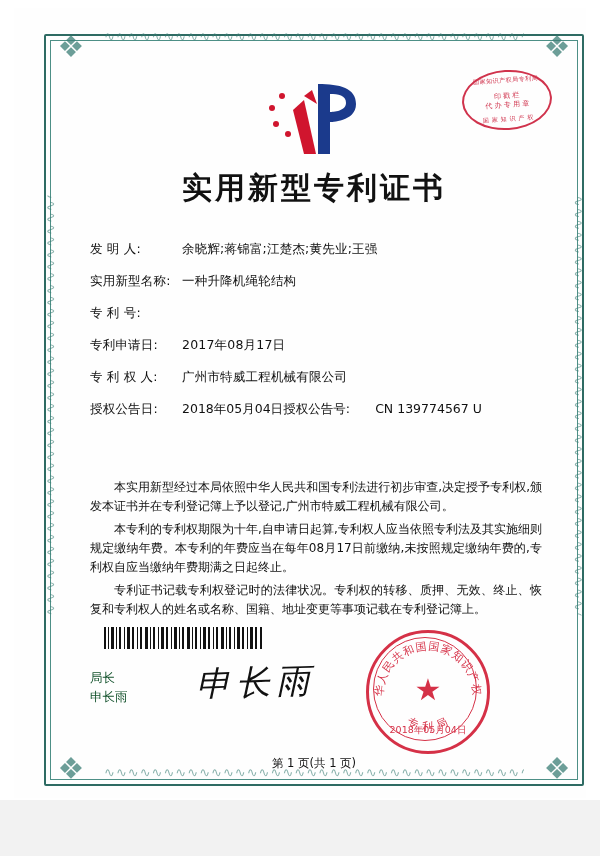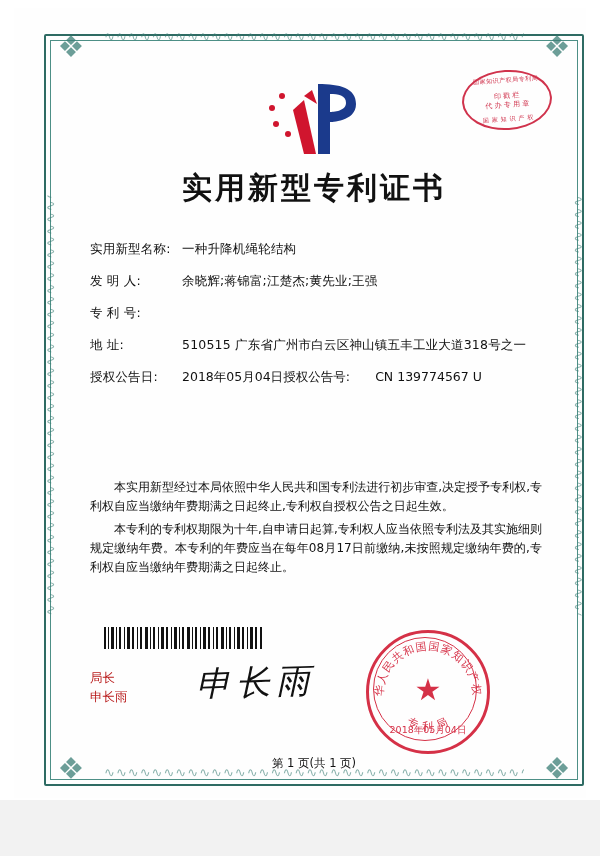--- a/index.html
+++ b/index.html
@@ -208,21 +208,21 @@
     background: #111;
     height: 22px;
   }
 
   .signature-block {
     position: absolute;
     left: 76px;
     top: 660px;
     font-size: 12.5px;
     line-height: 19px;
-    color: #b91c1c;
+    color: #14532d;
   }
   .sig-script {
     position: absolute;
     left: 182px;
     top: 652px;
     font-family: "DejaVu Serif", serif;
     font-size: 34px;
     font-style: italic;
     letter-spacing: 6px;
     color: #111;
@@ -334,47 +334,52 @@
         <circle cx="12" cy="28" r="3" fill="#d0152e"></circle>
         <circle cx="16" cy="44" r="3" fill="#d0152e"></circle>
         <circle cx="28" cy="54" r="3" fill="#d0152e"></circle>
       </svg>
     </div>
 
     <div class="title">实用新型专利证书</div>
 
     <div class="fields">
       <div class="field-row">
+        <div class="field-label">发 明 人:</div>
+        <div class="field-value">余晓辉;蒋锦富;江楚杰;黄先业;王强</div>
+      </div>
+      <div class="field-row">
         <div class="field-label">实用新型名称:</div>
         <div class="field-value">一种升降机绳轮结构</div>
       </div>
       <div class="field-row">
-        <div class="field-label">发 明 人:</div>
-        <div class="field-value">余晓辉;蒋锦富;江楚杰;黄先业;王强</div>
-      </div>
-      <div class="field-row">
         <div class="field-label">专 利 号:</div>
       </div>
       <div class="field-row">
-        <div class="field-label">地      址:</div>
-        <div class="field-value">510515  广东省广州市白云区神山镇五丰工业大道318号之一</div>
+        <div class="field-label">专利申请日:</div>
+        <div class="field-value">2017年08月17日</div>
+      </div>
+      <div class="field-row">
+        <div class="field-label">专 利 权 人:</div>
+        <div class="field-value">广州市特威工程机械有限公司</div>
       </div>
       <div class="field-row">
         <div class="field-label">授权公告日:</div>
         <div class="inline-group">
           <div class="gl">2018年05月04日</div>
           <div class="gl">授权公告号:</div>
           <div class="gl">CN 139774567 U</div>
         </div>
       </div>
     </div>
 
     <div class="body-text">
-      <p>本实用新型经过本局依照中华人民共和国专利法进行初步审查,决定授予专利权,专利权自应当缴纳年费期满之日起终止,专利权自授权公告之日起生效。</p>
+      <p>本实用新型经过本局依照中华人民共和国专利法进行初步审查,决定授予专利权,颁发本证书并在专利登记簿上予以登记,广州市特威工程机械有限公司。</p>
       <p>本专利的专利权期限为十年,自申请日起算,专利权人应当依照专利法及其实施细则规定缴纳年费。本专利的年费应当在每年08月17日前缴纳,未按照规定缴纳年费的,专利权自应当缴纳年费期满之日起终止。</p>
+      <p>专利证书记载专利权登记时的法律状况。专利权的转移、质押、无效、终止、恢复和专利权人的姓名或名称、国籍、地址变更等事项记载在专利登记簿上。</p>
     </div>
 
     <div class="barcode">
       <div class="bar" style="left:0;width:2px"></div>
       <div class="bar" style="left:4px;width:1px"></div>
       <div class="bar" style="left:7px;width:3px"></div>
       <div class="bar" style="left:12px;width:1px"></div>
       <div class="bar" style="left:15px;width:2px"></div>
       <div class="bar" style="left:20px;width:1px"></div>
       <div class="bar" style="left:23px;width:3px"></div>

